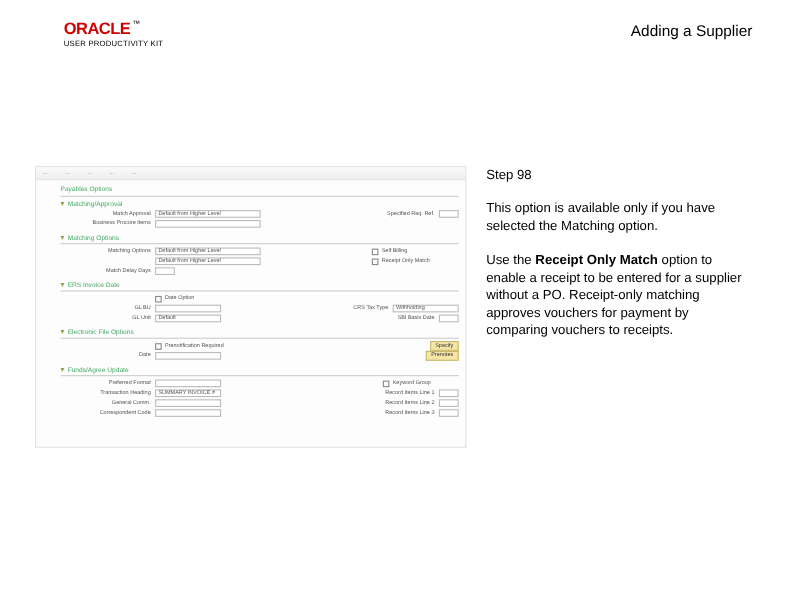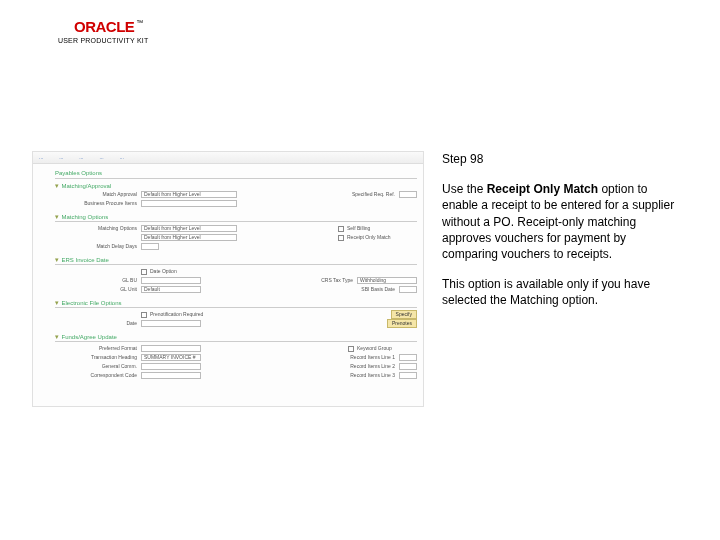--- a/index.html
+++ b/index.html
@@ -16,21 +16,21 @@
     position: absolute;
     top: 18px;
     left: 58px;
     right: 36px;
     height: 34px;
     display: flex;
     justify-content: space-between;
     align-items: flex-start;
   }
   .logo-block { display: flex; flex-direction: column; }
-  .logo-row { display: flex; align-items: center; gap: 2px; margin-left: 16px; }
+  .logo-row { display: flex; align-items: center; gap: 2px; }
   .logo-text { color: #d00000; font-weight: bold; font-size: 15px; letter-spacing: -0.5px; }
   .logo-tm { font-size: 7px; color: #000; align-self: flex-start; margin-top: 1px; }
   .logo-sub { font-size: 7px; color: #000; letter-spacing: 0.2px; margin-top: 2px; }
   .page-title { font-size: 14px; color: #000; margin-top: 2px; }
 
   .content {
     position: absolute;
     top: 127px;
     left: 32px;
     right: 36px;
@@ -96,20 +96,21 @@
 <body>
 
 <div class="header">
   <div class="logo-block">
     <div class="logo-row">
       <span class="logo-text">ORACLE</span>
       <span class="logo-tm">™</span>
     </div>
     <span class="logo-sub">USER PRODUCTIVITY KIT</span>
   </div>
+  <div class="page-title">Adding a Supplier</div>
 </div>
 
 <div class="content">
 
   <div class="shot">
     <div class="shot-tabs">
       <span>...</span>
       <span>...</span>
       <span>...</span>
       <span>...</span>
@@ -237,18 +238,18 @@
         <span class="gap"></span>
         <span class="flabel-r">Record Items Line 3</span>
         <span class="fctl sm"></span>
       </div>
 
     </div>
   </div>
 
   <div class="rcol">
     <div class="step">Step 98</div>
+    <div class="para">This option is available only if you have selected the Matching option.</div>
     <div class="para">
       <span>Use the </span><span class="bold">Receipt Only Match</span><span> option to enable a receipt to be entered for a supplier without a PO. Receipt-only matching approves vouchers for payment by comparing vouchers to receipts.</span>
     </div>
-    <div class="para">This option is available only if you have selected the Matching option.</div>
   </div>
 </div>
 
 </body></html>

